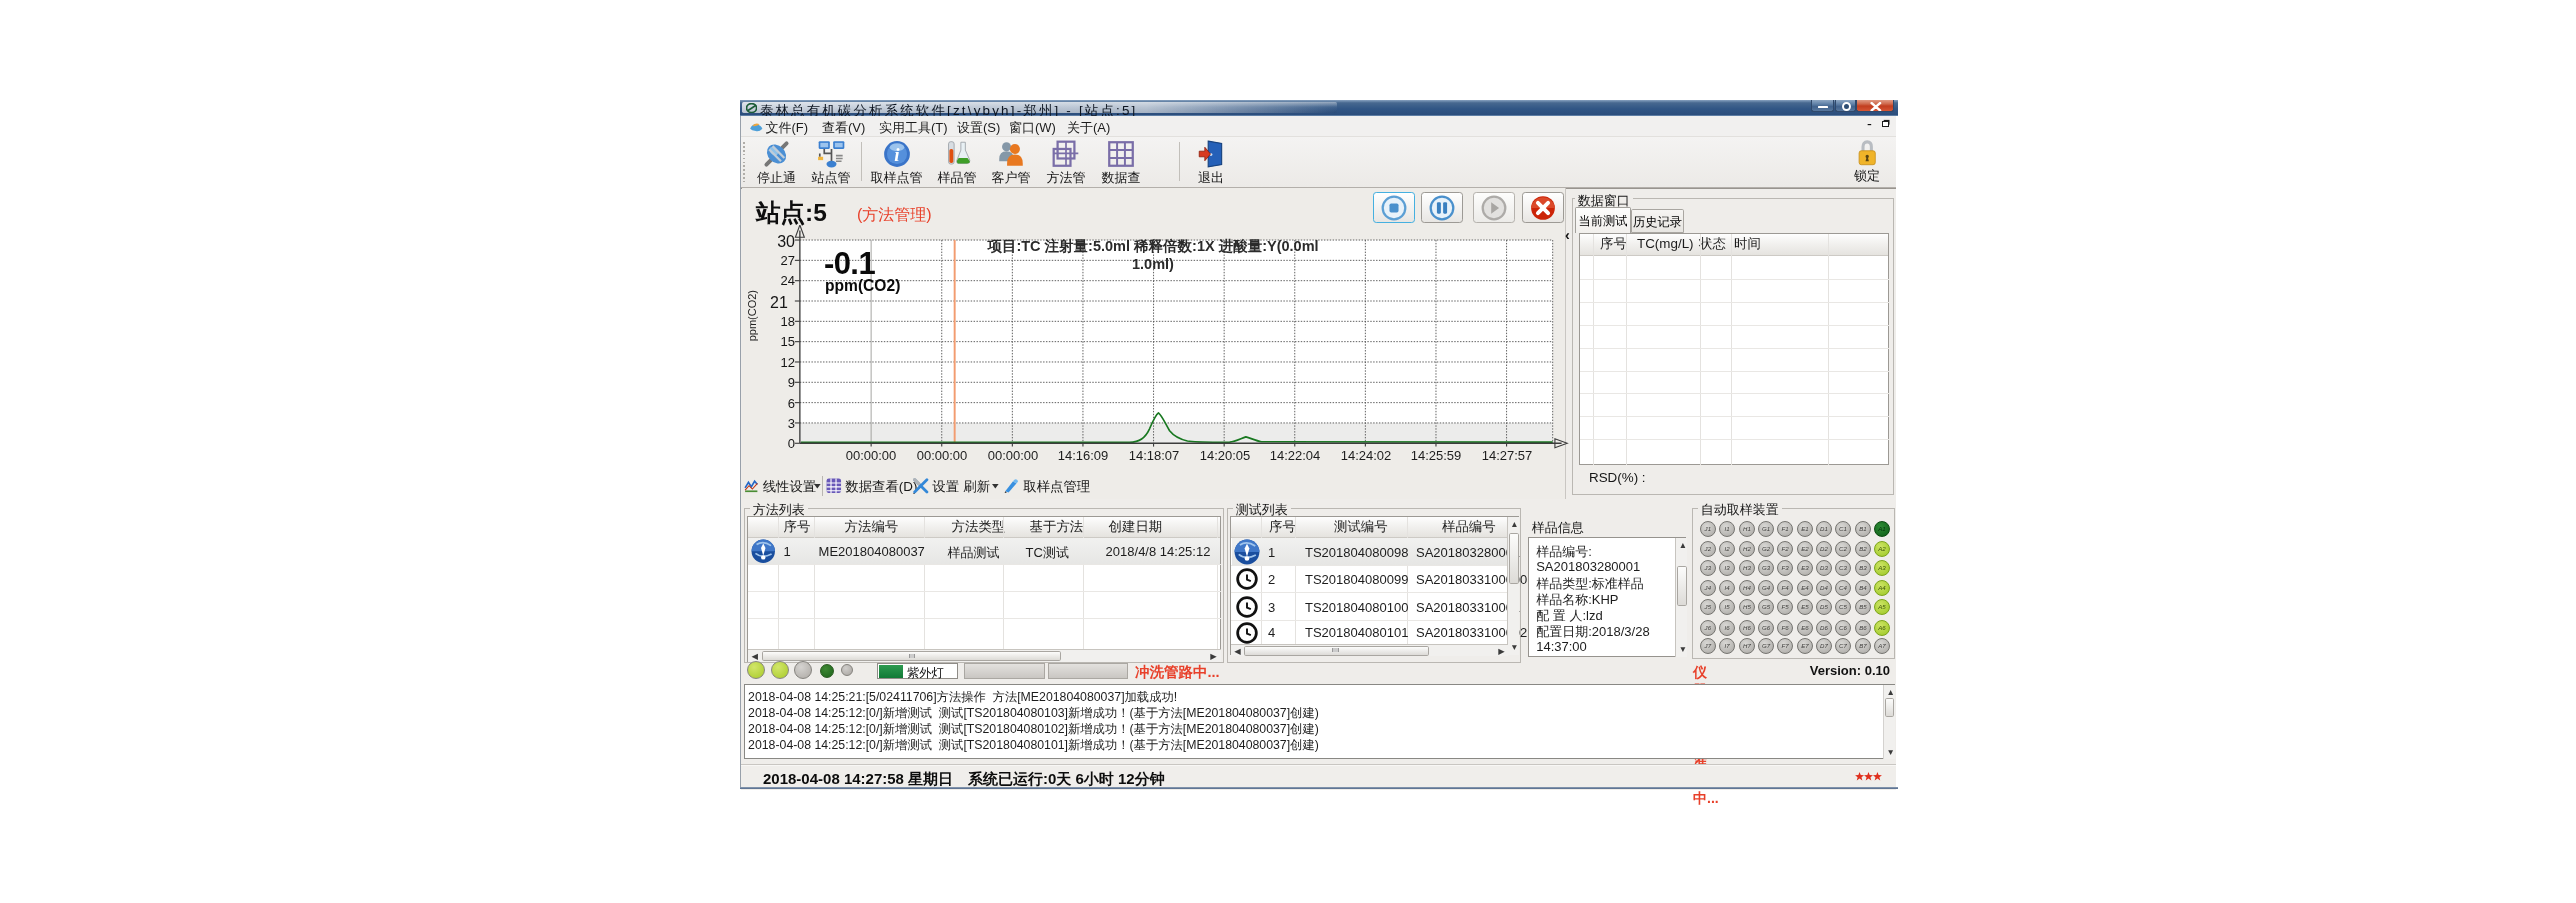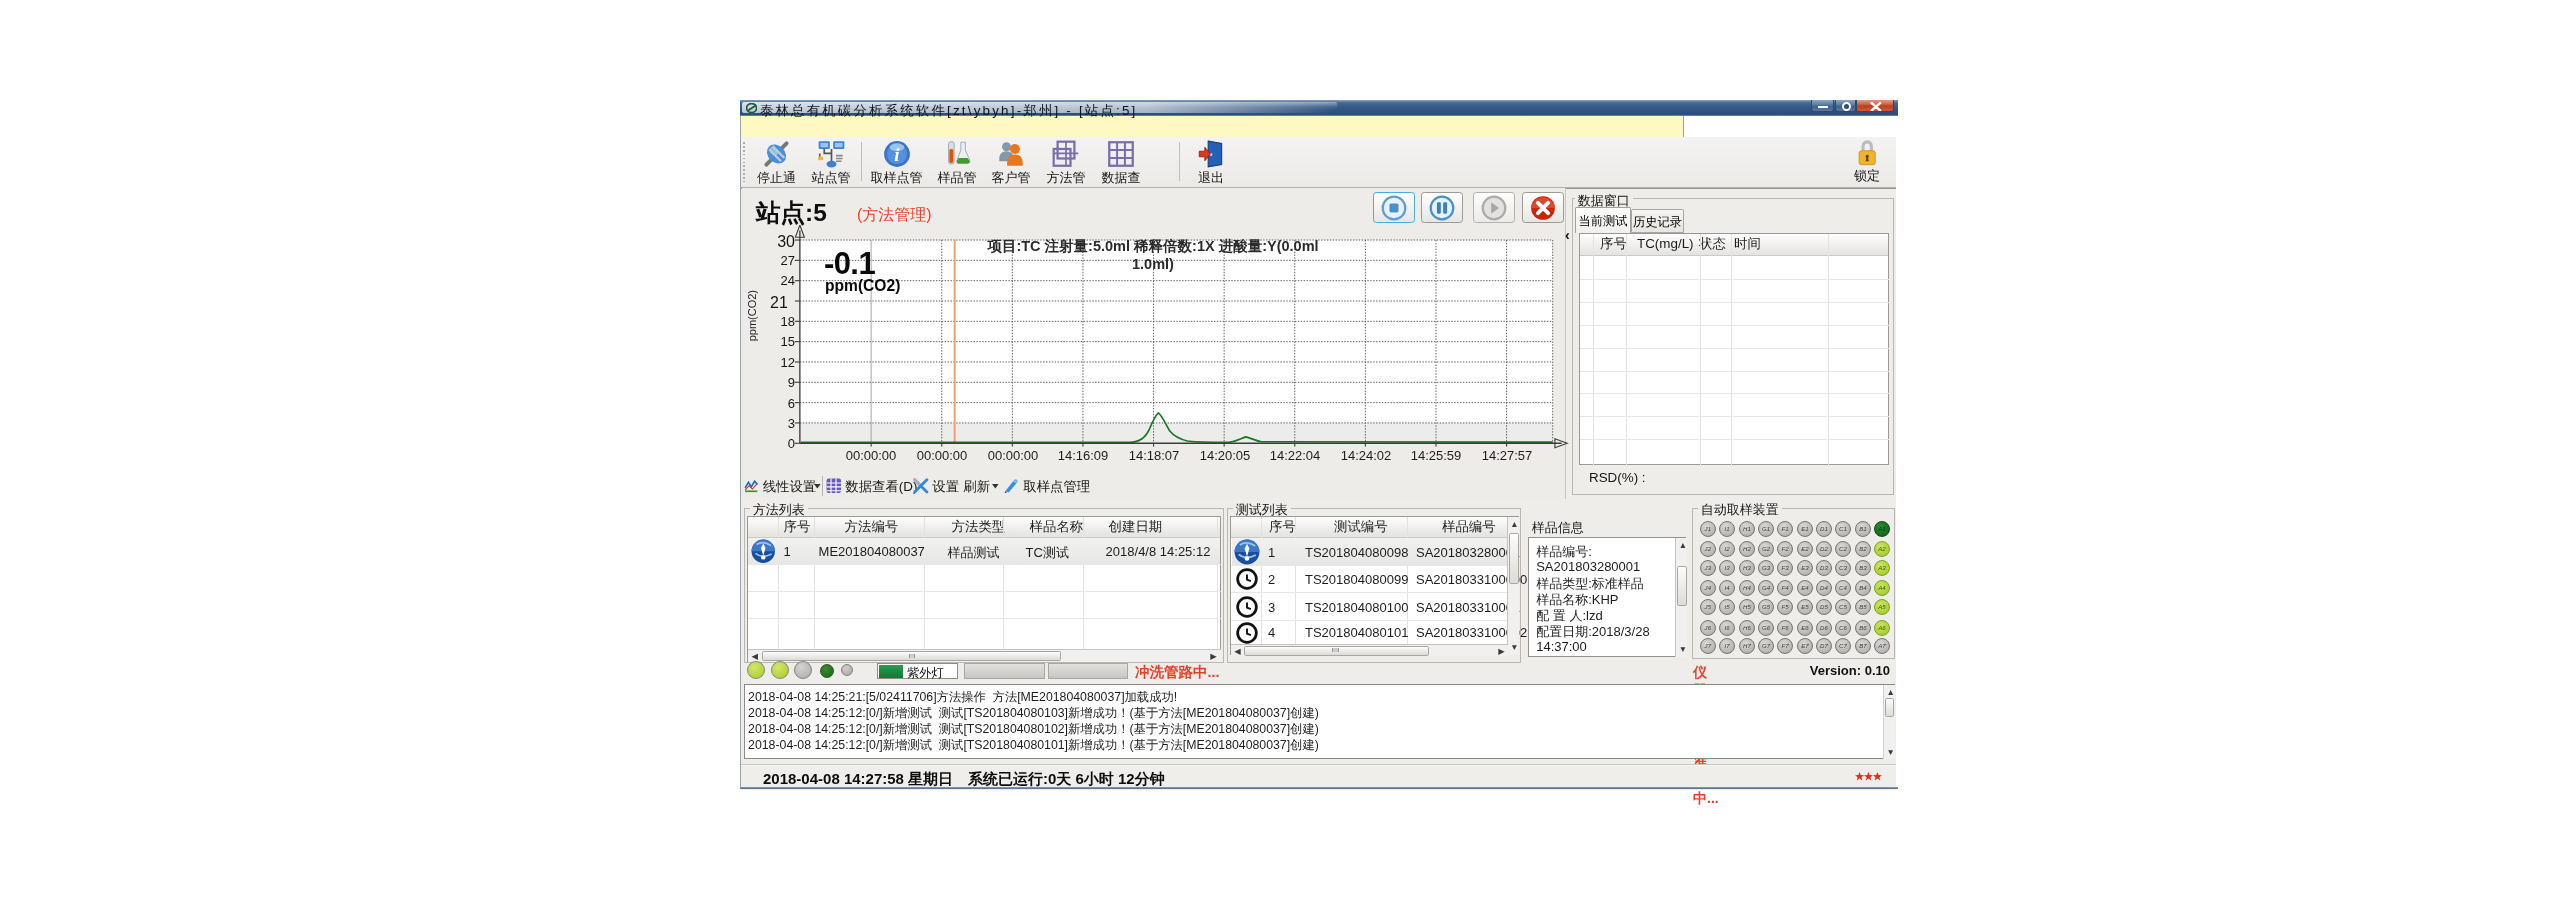--- a/index.html
+++ b/index.html
@@ -1,18 +1,18 @@
 <!DOCTYPE html>
 <html style="font-size:9px"><head><meta charset="utf-8">
 <style>
 *{margin:0;padding:0;box-sizing:border-box}
 html,body{width:2576px;height:903px;background:#fff;overflow:hidden;
  font-family:"Liberation Sans",sans-serif;-webkit-font-smoothing:antialiased}
 #win{position:absolute;left:740px;top:100px;width:944px;height:689px;
- background:#fef9c3;border-left:1.1px solid #98a0aa;border-right:1.1px solid #98a0aa}
+ background:#bef264;border-left:1.1px solid #98a0aa;border-right:1.1px solid #98a0aa}
 .ab{position:absolute}
 
 #tbar{position:absolute;left:-1.1px;top:0;width:1158px;height:16px;
  background:linear-gradient(180deg,#88a2c0 0%,#47688f 18%,#315685 55%,#2b4c7a 100%)}
 #tsheen{position:absolute;left:1.7px;top:2.2px;width:595px;height:10.6px;border-radius:1.7px;
  background:linear-gradient(180deg,rgba(255,255,255,.40) 0%,rgba(255,255,255,.05) 45%,rgba(20,40,70,.10) 100%),linear-gradient(90deg,#ccd4df 0%,#b6c2d1 68%,rgba(178,190,206,.45) 86%,rgba(178,190,206,0) 100%)}
 #ttext{position:absolute;left:20px;top:1.7px;font-size:13.4px;letter-spacing:2.2px;color:#0c1420;white-space:nowrap}
 
 .wbtn{position:absolute;top:0;height:12.3px;border:0.6px solid #30496b;border-top:none;
  border-radius:0 0 2.8px 2.8px;background:linear-gradient(180deg,#8fa8c4 0%,#5c7da4 40%,#41628c 60%,#57779e 100%)}
@@ -68,20 +68,34 @@
  <div class="wbtn" id="wb2" style="left:1095px;width:20.6px">
         <div class="ab" style="left:5.6px;top:1.7px;width:9px;height:9px;border:2.2px solid #fff;border-radius:50%;background:#2e4e74"></div>
       </div>
  <div class="wbtn" id="wb3" style="left:1116px;width:38px">
         <svg class="ab" style="left:13px;top:1.7px" width="11.7" height="9.5" viewBox="0 0 21 17">
           <path d="M3 2 L18 15 M18 2 L3 15" stroke="#fff" stroke-width="4.5" stroke-linecap="round"></path>
         </svg>
       </div>
 </div>
 
+<div id="mbar">
+ <svg class="ab" style="left:7.8px;top:4.5px" width="14.5" height="12.3" viewBox="0 0 26 22">
+  <path d="M2 14 Q6 4 14 6 Q22 8 24 14 Q18 20 12 18 Q5 17 2 14Z" fill="#4d9fd8"></path>
+  <path d="M6 9 Q12 2 19 6 Q15 10 6 9Z" fill="#f0a63c"></path>
+      </svg>
+ <div class="mi" style="left:24.5px">文件(F)</div>
+ <div class="mi" style="left:81px">查看(V)</div>
+ <div class="mi" style="left:138px">实用工具(T)</div>
+ <div class="mi" style="left:216px">设置(S)</div>
+ <div class="mi" style="left:268px">窗口(W)</div>
+ <div class="mi" style="left:326px">关于(A)</div>
+ <div class="ab" style="left:1126px;top:0px;width:7.8px;height:14.5px;font-size:14.5px;color:#111">-</div>
+ <div class="ab" style="left:1141px;top:5px;width:7.2px;height:6.1px;border:1.1px solid #1a1a1a;background:#fff;box-shadow:1.1px -1.7px 0 -0.6px #1a1a1a"></div>
+</div>
 
 <div id="tool">
  <div class="ab" style="left:2.2px;top:4.5px;width:1.7px;height:40px;background-image:repeating-linear-gradient(180deg,#b0ada8 0,#b0ada8 1.7px,transparent 1.7px,transparent 3.9px)"></div>
  <div class="tbtn" style="left:10.6px;width:50px">
   <svg width="27" height="28" viewBox="0 0 48 50">
    <path d="M8 42 L40 8" stroke="#9aa0a6" stroke-width="5"></path>
    <path d="M6 44 L14 36 M34 14 L42 6" stroke="#777" stroke-width="7" stroke-linecap="round"></path>
    <ellipse cx="24" cy="25" rx="15" ry="19" transform="rotate(-45 24 25)" fill="#4b8fd4"></ellipse>
    <ellipse cx="19" cy="20" rx="6" ry="9" transform="rotate(-45 19 20)" fill="#8ec2ea"></ellipse>
    <path d="M11 17 L32 38 M17 11 L38 32" stroke="#c0ccd8" stroke-width="4"></path>
@@ -333,21 +347,21 @@
 </div>
 <div class="ab" style="left:848px;top:370px;font-size:13.4px;color:#161616">RSD(%) :</div>
 
 <div class="gb" style="left:2.8px;top:408px;width:480px;height:155px"></div>
 <div class="gbl" style="left:9px;top:401px">方法列表</div>
 <div class="tbl" style="left:5.6px;top:416px;width:474px;height:146px">
  <div class="thead" style="height:20.6px"></div>
  <div class="hcell" style="left:36px">序号</div>
  <div class="hcell" style="left:97px">方法编号</div>
  <div class="hcell" style="left:204px">方法类型</div>
- <div class="hcell" style="left:282px">样品名称</div>
+ <div class="hcell" style="left:282px">基于方法</div>
  <div class="hcell" style="left:361px">创建日期</div>
  <div class="vline" style="left:30px;top:0;height:132px"></div>
  <div class="vline" style="left:66px;top:0;height:132px"></div>
  <div class="vline" style="left:176px;top:0;height:132px"></div>
  <div class="vline" style="left:255px;top:0;height:132px"></div>
  <div class="vline" style="left:335px;top:0;height:132px"></div>
  <div class="vline" style="left:469px;top:0;height:132px"></div>
  <div class="ab" style="left:0.6px;top:20.6px;width:472px;height:27px;background:linear-gradient(180deg,#f1f1f0,#e6e6e4)"></div>
  <div class="hline" style="left:0;top:47px;width:473px"></div>
  <div class="hline" style="left:0;top:74px;width:473px"></div>

